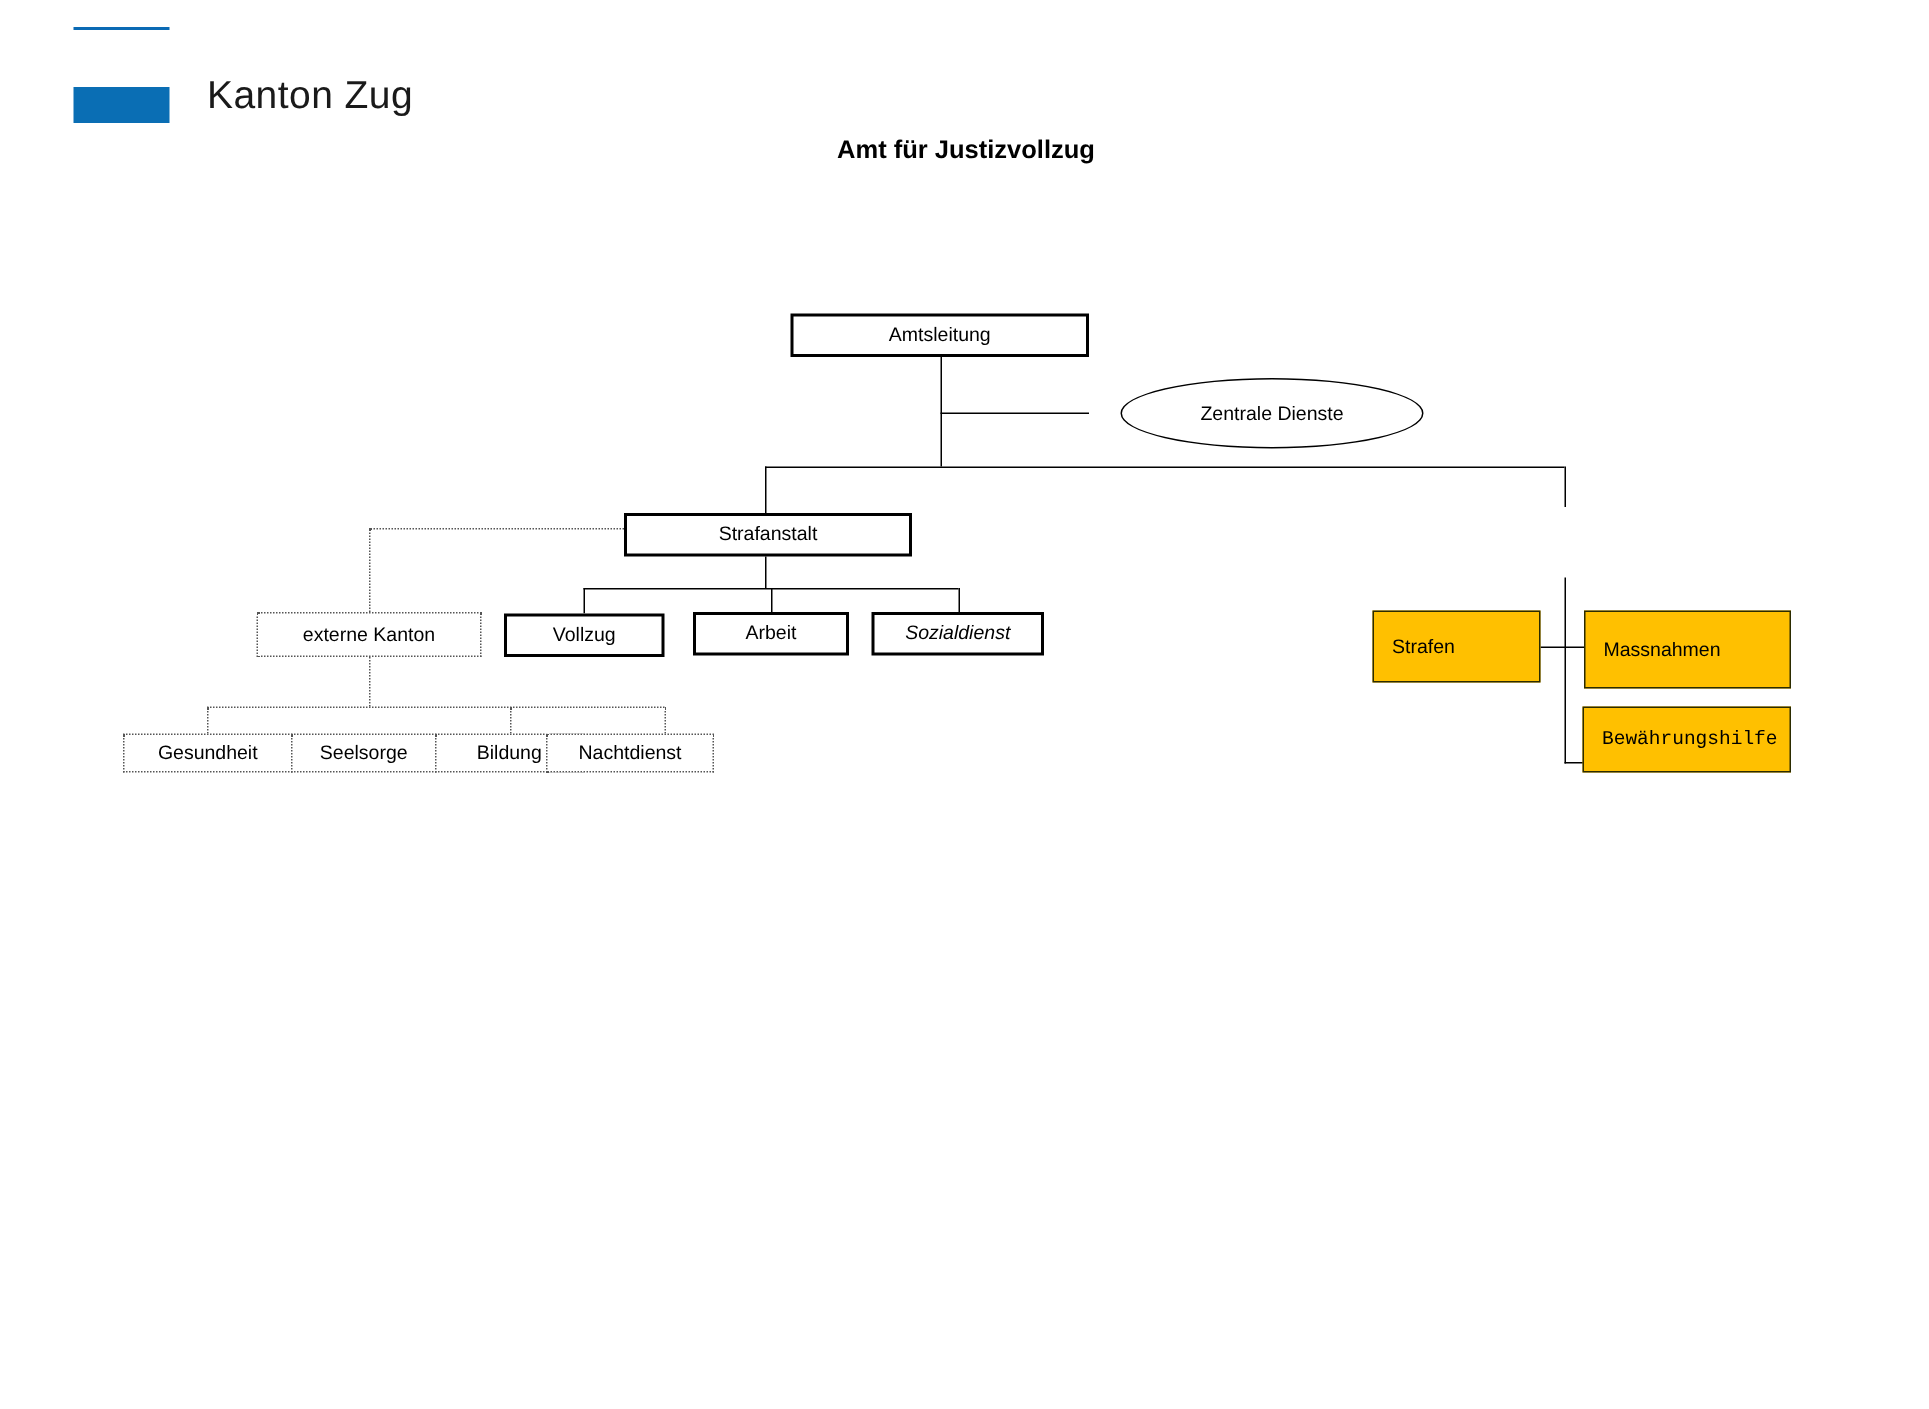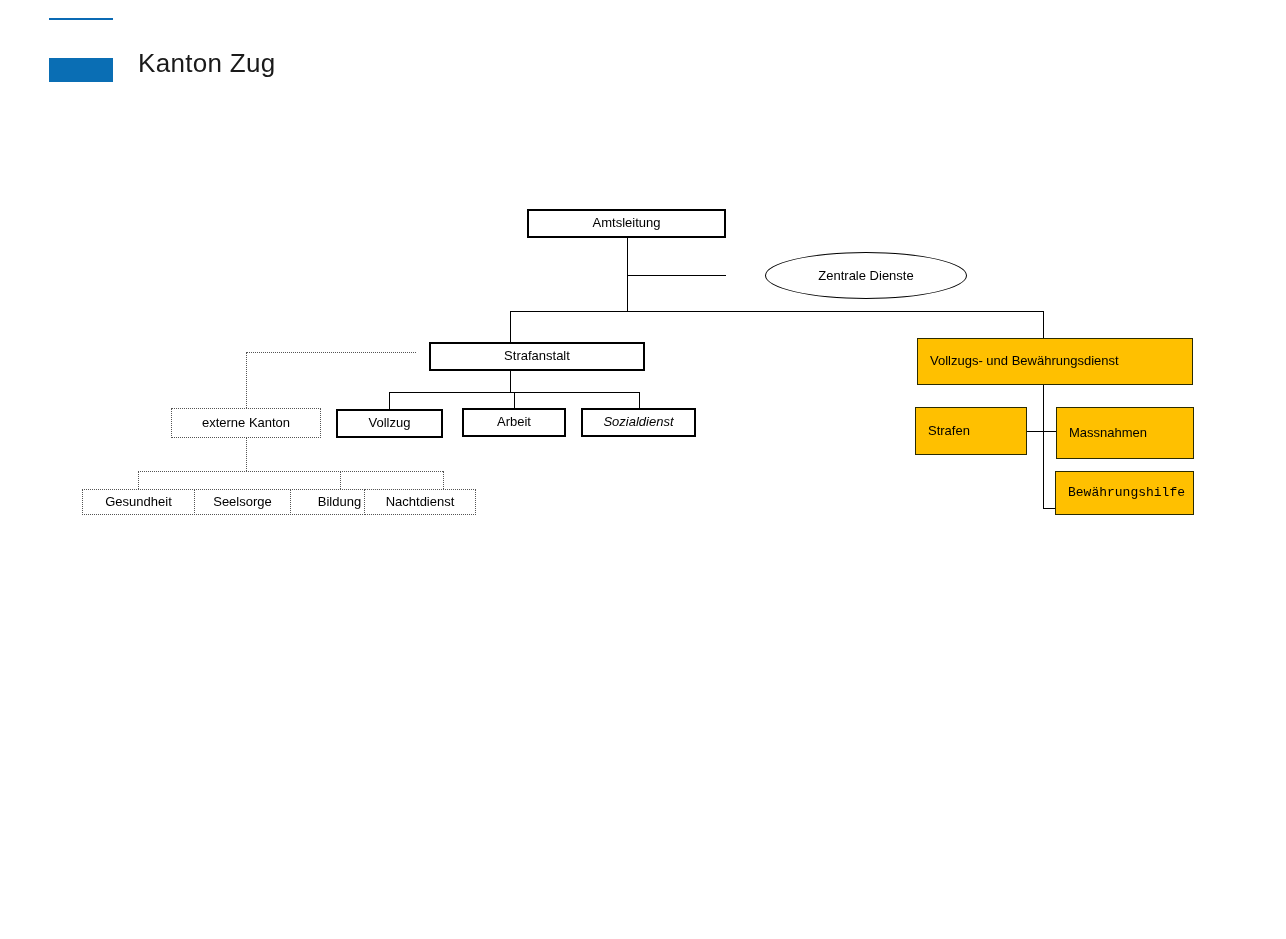--- a/index.html
+++ b/index.html
@@ -73,38 +73,41 @@
 <body>
 
 <div id="canvas">
 
   <div class="brand">
     <div class="brand-rule"></div>
     <div class="brand-mark"></div>
     <div class="brand-name">Kanton Zug</div>
   </div>
 
+  <div class="page-title">
+    <span>Amt für Justizvollzug</span>
+  </div>
 
   <div class="node solid ctr" style="left:527px;top:209px;width:199px;height:29px;">
     <span class="lbl">Amtsleitung</span>
   </div>
 
   <div class="ln v" style="left:627px;top:238px;height:73px;"></div>
 
   <div class="ln h" style="left:627px;top:275px;width:99px;"></div>
 
-  <div class="ellipse" style="left:765px;top:252px;width:202px;height:47px;align-items:center;">
+  <div class="ellipse" style="left:747px;top:252px;width:202px;height:47px;align-items:center;">
     <span>Zentrale Dienste</span>
   </div>
 
   <div class="ln h" style="left:510px;top:311px;width:533px;"></div>
   <div class="ln v" style="left:510px;top:311px;height:31px;"></div>
   <div class="ln v" style="left:1043px;top:311px;height:27px;"></div>
 
-  <div class="node solid ctr" style="left:429px;top:342px;width:216px;height:29px;">
+  <div class="node solid ctr" style="left:416px;top:342px;width:192px;height:29px;">
     <span class="lbl">Strafanstalt</span>
   </div>
 
   <div class="ln v" style="left:510px;top:371px;height:21px;"></div>
 
   <div class="ln h" style="left:389px;top:392px;width:250px;"></div>
   <div class="ln v" style="left:389px;top:392px;height:17px;"></div>
   <div class="ln v" style="left:514px;top:392px;height:17px;"></div>
   <div class="ln v" style="left:639px;top:392px;height:16px;"></div>
 
@@ -137,23 +140,20 @@
   <div class="node dotted ctr" style="left:194px;top:489px;width:97px;height:26px;">
     <span class="lbl">Seelsorge</span>
   </div>
   <div class="node dotted ctr" style="left:290px;top:489px;width:99px;height:26px;">
     <span class="lbl">Bildung</span>
   </div>
   <div class="node dotted ctr" style="left:364px;top:489px;width:112px;height:26px;">
     <span class="lbl">Nachtdienst</span>
   </div>
 
-  <div class="node orange padl" style="left:917px;top:338px;width:276px;height:47px;">
-    <span class="lbl">Vollzugs- und Bewährungsdienst</span>
-  </div>
 
   <div class="ln v" style="left:1043px;top:385px;height:124px;"></div>
   <div class="ln h" style="left:1027px;top:431px;width:30px;"></div>
   <div class="ln h" style="left:1043px;top:508px;width:14px;"></div>
 
   <div class="node orange padl" style="left:915px;top:407px;width:112px;height:48px;justify-content:center;">
     <span class="lbl">Strafen</span>
   </div>
   <div class="node orange padl" style="left:1056px;top:407px;width:138px;height:52px;">
     <span class="lbl">Massnahmen</span>

